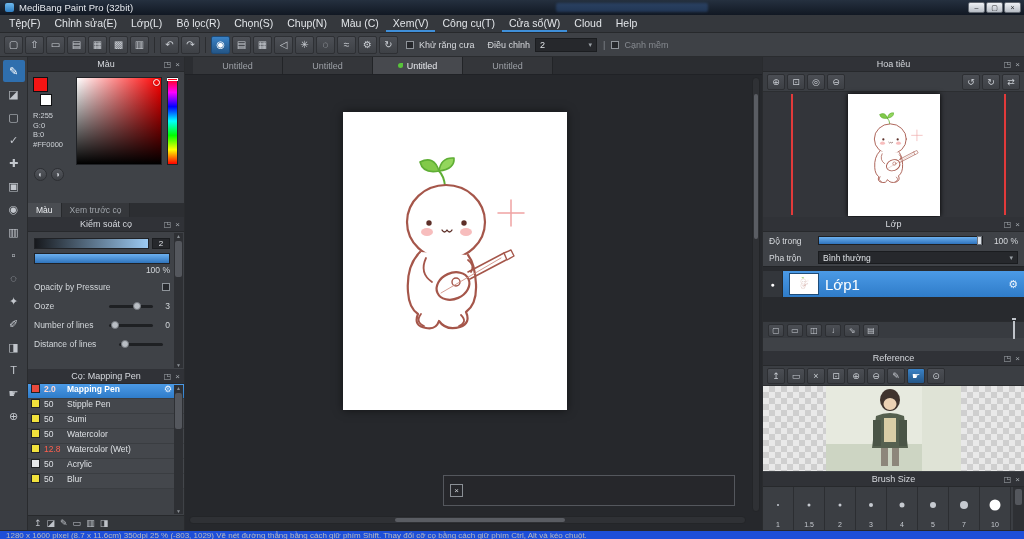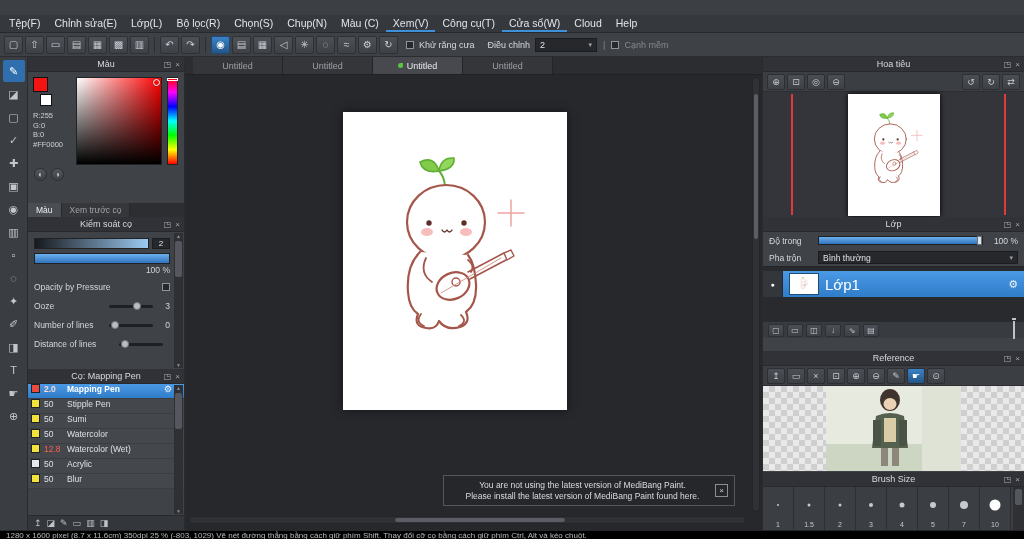--- a/index.html
+++ b/index.html
@@ -124,21 +124,21 @@
 .refimg{height:85px;position:relative;display:flex;justify-content:center;background-color:#e9e9e9;background-image:linear-gradient(45deg,#cfcfcf 25%,transparent 25%,transparent 75%,#cfcfcf 75%),linear-gradient(45deg,#cfcfcf 25%,transparent 25%,transparent 75%,#cfcfcf 75%);background-size:12px 12px;background-position:0 0,6px 6px}
 .refpic{width:135px;height:85px}
 .refpic svg{width:100%;height:100%;display:block}
 .bsgrid{flex:1;display:flex;background:#3b3e43;position:relative;padding-right:12px}
 .bscell{width:31px;border-right:1px solid #2c2e32;position:relative;flex:none}
 .bsdot{position:absolute;left:50%;top:42%;transform:translate(-50%,-50%);background:#c6cad0;border-radius:50%}
 .bslab{position:absolute;bottom:2px;width:100%;text-align:center;font-size:7px;color:#c6cad0}
 .bsvsb{position:absolute;right:0;top:0;bottom:0;width:11px;background:#2e3034}
 .bsvsb .thv{position:absolute;top:2px;left:2px;right:2px;height:16px;background:#54575d;border-radius:2px}
 
-.statusbar{position:absolute;left:0;right:0;bottom:0;height:9px;background:#000000;border-top:1px solid #26282c;font-size:8px;color:#b6bac0;white-space:nowrap;overflow:hidden;padding-left:6px;line-height:10px}
+.statusbar{position:absolute;left:0;right:0;bottom:0;height:9px;background:#1d4ed8;border-top:1px solid #26282c;font-size:8px;color:#b6bac0;white-space:nowrap;overflow:hidden;padding-left:6px;line-height:10px}
 </style>
 </head>
 <body>
 
 <svg style="position:absolute;width:0;height:0" aria-hidden="true">
 <defs>
 <symbol id="artwork" viewBox="0 0 224 298">
   <g transform="translate(28,40)" fill="none" stroke="#a5564a" stroke-width="2.2" stroke-linecap="round" stroke-linejoin="round">
     <path d="M74,34 Q73,24 68,19" stroke="#5fae35" stroke-width="2"></path>
     <path d="M68,19 Q52,22 49,10 Q63,3 68,19 Z" fill="#82ca4a" stroke="#5fae35" stroke-width="1.6"></path>
@@ -174,20 +174,30 @@
   <rect x="55" y="62" width="7" height="18" fill="#8d867a"></rect>
   <rect x="66" y="62" width="7" height="18" fill="#8d867a"></rect>
   <rect x="47" y="34" width="8" height="26" fill="#4a5446"></rect>
   <rect x="73" y="34" width="8" height="26" fill="#4a5446"></rect>
 </symbol>
 </defs>
 </svg>
 
 <div id="win">
 
+  <div class="titlebar">
+    <span class="applogo"></span>
+    <span>MediBang Paint Pro (32bit)</span>
+    <span class="tartifact"></span>
+    <span class="winbtns">
+      <span class="wbtn">–</span>
+      <span class="wbtn">▢</span>
+      <span class="wbtn">×</span>
+    </span>
+  </div>
 
   <div class="menubar">
     <span class="mitem">Tệp(F)</span>
     <span class="mitem">Chỉnh sửa(E)</span>
     <span class="mitem">Lớp(L)</span>
     <span class="mitem">Bộ lọc(R)</span>
     <span class="mitem">Chọn(S)</span>
     <span class="mitem">Chụp(N)</span>
     <span class="mitem">Màu (C)</span>
     <span class="mitem tr">Xem(V)</span>
@@ -410,24 +420,20 @@
         <span class="dtab">
             <span>Untitled</span>
           </span>
       </div>
       <div class="canvas">
         <svg viewBox="0 0 224 298">
             <use href="#artwork"></use>
           </svg>
       </div>
       <div class="notif">
-        <div class="msg">
-          <div>You are not using the latest version of MediBang Paint.</div>
-          <div>Please install the latest version of MediBang Paint found here.</div>
-        </div>
         <span class="nx">×</span>
       </div>
       <div class="hscroll">
           <span class="hthumb"></span>
         </div>
       <div class="vscroll">
           <span class="vthumb"></span>
         </div>
     </div>
 

